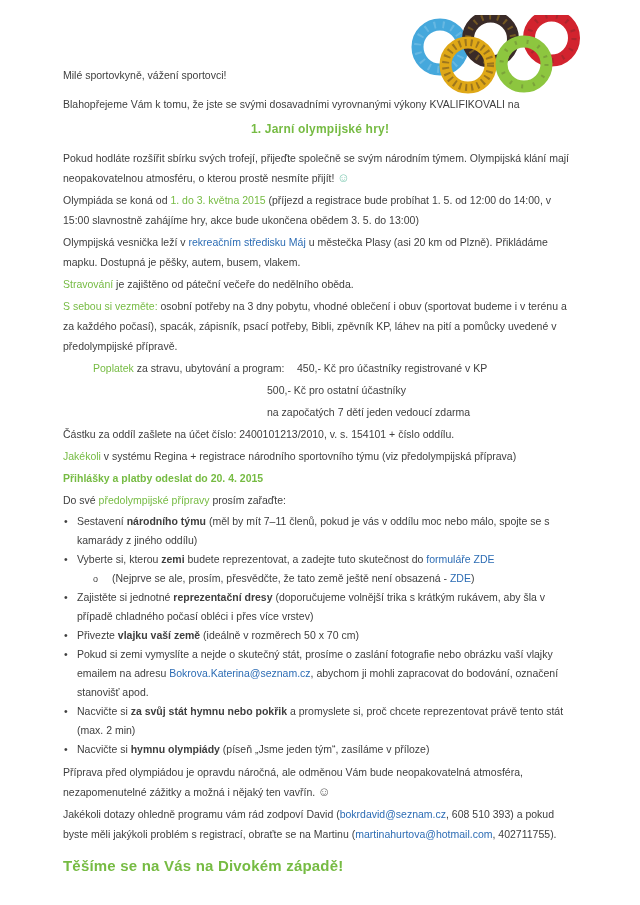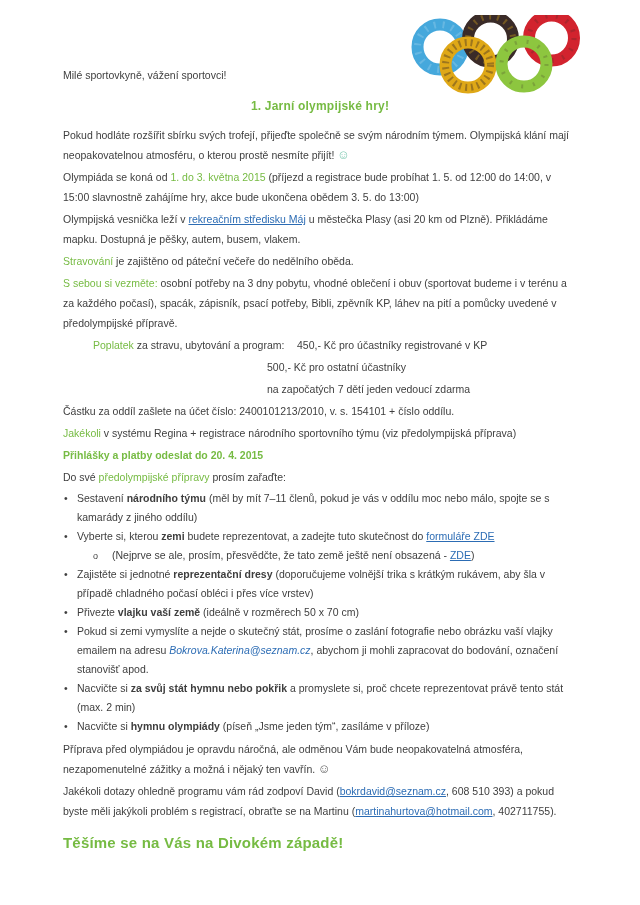--- a/index.html
+++ b/index.html
@@ -24,22 +24,22 @@
   .li-bullet{position:relative;padding-left:14px;line-height:19px;margin:0;}
   .li-bullet>.marker{position:absolute;left:1px;top:0;}
   .li-sub{position:relative;padding-left:49px;line-height:19px;margin:0;}
   .li-sub>.marker{position:absolute;left:30px;top:1px;font-size:9px;}
   .footer-line{margin:10px 0 0;line-height:24px;font-size:15px;font-weight:bold;
                color:var(--green,#76bb43);letter-spacing:.2px;}
   .run{white-space:pre-wrap;}
   .run.b{font-weight:bold;}
   .run.g{color:var(--green,#76bb43);}
   .run.gb{color:var(--green,#76bb43);font-weight:bold;}
-  .run.l{color:var(--link,#2c6cb4);text-decoration:underline;cursor:pointer;}
-  .run.lp{color:var(--link,#2c6cb4);cursor:pointer;font-style:italic;}
+  .run.l{color:var(--link,#2c6cb4);cursor:pointer;}
+  .run.lp{color:var(--link,#2c6cb4);cursor:pointer;}
   .run.sm1{color:#7fc9b2;font-size:12.5px;}
   .run.sm2{color:#5b5b5b;font-size:12.5px;}
 </style>
 </head>
 <body>
 
 <div class="page">
 
   <svg class="logo" viewBox="0 0 170 82" xmlns="http://www.w3.org/2000/svg">
 
@@ -51,20 +51,21 @@
     <circle cx="141.5" cy="23" r="22.5" fill="none" stroke="#3a2b28" stroke-width="5" opacity="0.25" stroke-dasharray="2 9"></circle>
 
     <circle cx="58" cy="50" r="22.5" fill="none" stroke-width="12" stroke="#dfa817"></circle>
     <circle cx="58" cy="50" r="22.5" fill="none" stroke="#3a2b28" stroke-width="7" opacity="0.4" stroke-dasharray="2 4"></circle>
     <circle cx="114" cy="49" r="22.5" fill="none" stroke-width="12" stroke="#8dc63f"></circle>
     <circle cx="114" cy="49" r="22.5" fill="none" stroke="#3a2b28" stroke-width="4" opacity="0.22" stroke-dasharray="2 10"></circle>
   </svg>
 
   <div class="content" id="doc">
       <div class="para mb9"><span class="run n">Milé sportovkyně, vážení sportovci!</span></div>
+      <div class="para mb3"><span class="run n">Blahopřejeme Vám k tomu, že jste se svými dosavadními vyrovnanými výkony KVALIFIKOVALI na</span></div>
       <div class="heading"><span class="run n">1. Jarní olympijské hry!</span></div>
       <div class="para"><span class="run n">Pokud hodláte rozšířit sbírku svých trofejí, přijeďte společně se svým národním týmem. Olympijská klání mají neopakovatelnou atmosféru, o kterou prostě nesmíte přijít! </span><span class="run sm1">☺</span></div>
       <div class="para"><span class="run n">Olympiáda se koná od </span><span class="run g">1. do 3. května 2015</span><span class="run n"> (příjezd a registrace bude probíhat 1. 5. od 12:00 do 14:00, v 15:00 slavnostně zahájíme hry, akce bude ukončena obědem 3. 5. do 13:00)</span></div>
       <div class="para"><span class="run n">Olympijská vesnička leží v </span><a class="run l">rekreačním středisku Máj</a><span class="run n"> u městečka Plasy (asi 20 km od Plzně). Přikládáme mapku. Dostupná je pěšky, autem, busem, vlakem.</span></div>
       <div class="para"><span class="run g">Stravování</span><span class="run n"> je zajištěno od páteční večeře do nedělního oběda.</span></div>
       <div class="para"><span class="run g">S sebou si vezměte:</span><span class="run n"> osobní potřeby na 3 dny pobytu, vhodné oblečení i obuv (sportovat budeme i v terénu a za každého počasí), spacák, zápisník, psací potřeby, Bibli, zpěvník KP, láhev na pití a pomůcky uvedené v předolympijské přípravě.</span></div>
       <div class="para tabline">
         <span class="tab-label"><span class="run g">Poplatek</span><span class="run n"> za stravu, ubytování a program:</span></span>
         <span class="tab-value"><span class="run n">450,- Kč pro účastníky registrované v KP</span></span>
       </div>

